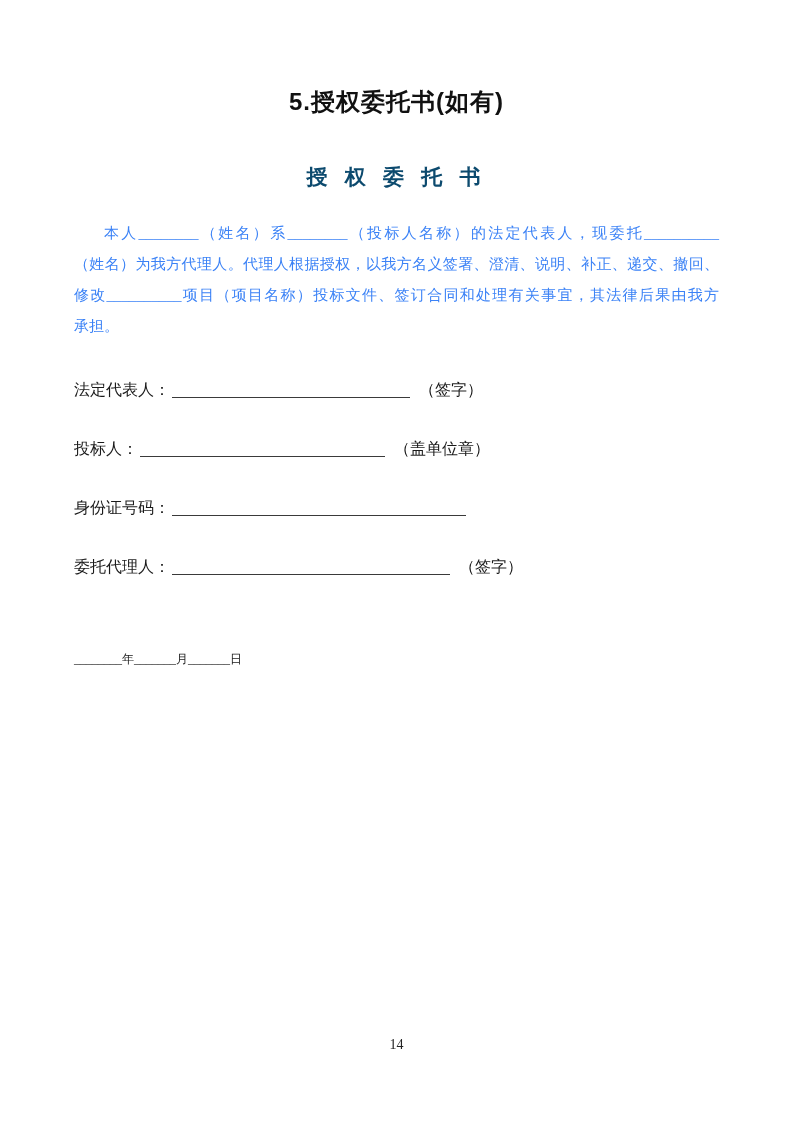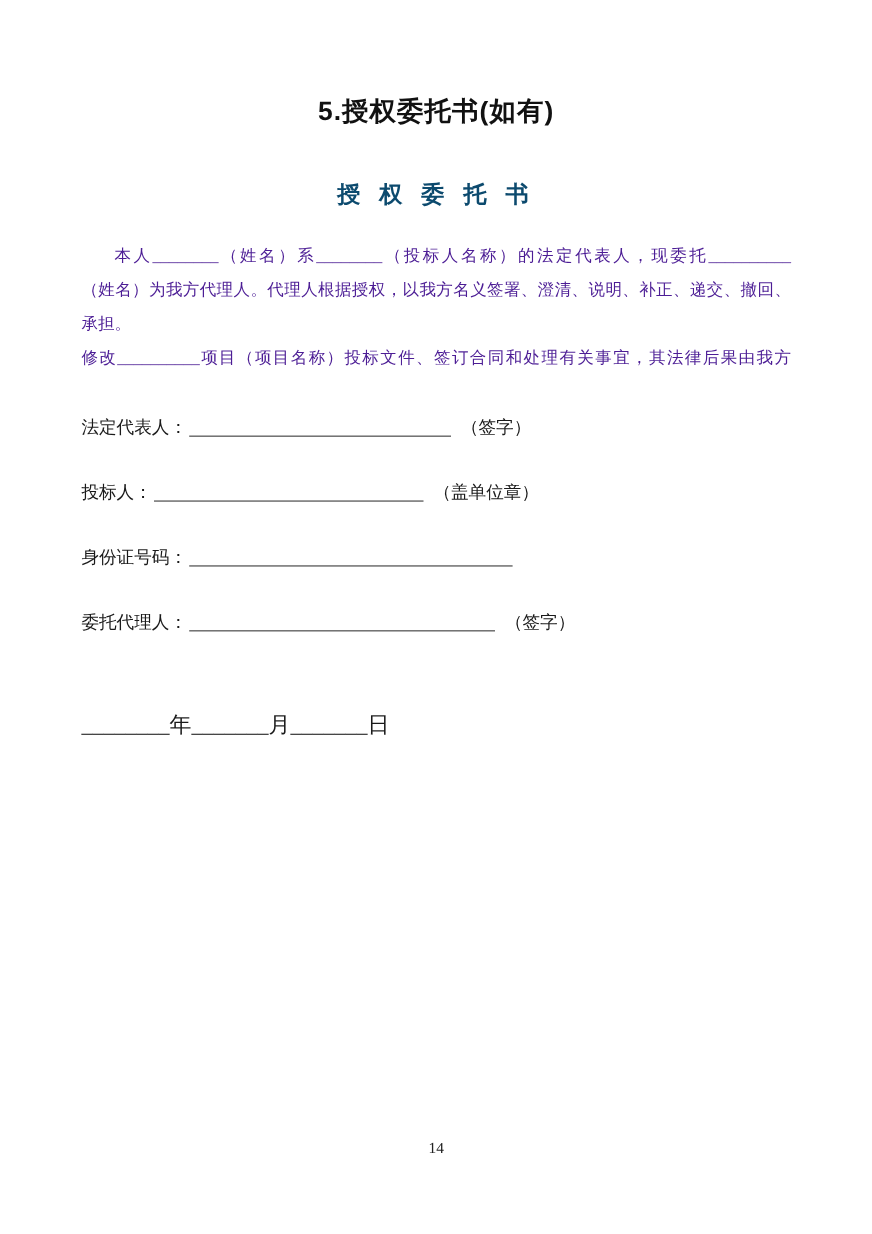--- a/index.html
+++ b/index.html
@@ -27,41 +27,41 @@
   .doc-title {
     margin:50px 0 0 0;
     text-align:center;
     font-size:21px;
     line-height:22px;
     font-weight:700;
     letter-spacing:6px;
     color:#0c4a6e;
   }
 
-  .para { margin-top:30px; font-size:15px; color:#4c1d95; }
+  .para { margin-top:30px; font-size:15px; color:#3b82f6; }
   .para .line { line-height:31px; }
   .para .justify { text-align:justify; text-align-last:justify; }
   .para .indent { text-indent:2em; }
 
   .sig { margin-top:37px; font-size:16px; }
   .sig-row { line-height:21px; margin-bottom:38px; white-space:nowrap; }
   .blank {
     display:inline-block;
     border-bottom:1px solid #3a3a3a;
     height:14px;
     position:relative; top:3px;
     margin:0 9px 0 2px;
   }
   .b1 { width:245px; }
   .b2 { width:238px; }
   .b3 { width:294px; margin-right:0; }
   .b4 { width:278px; }
   .b5 { width:221px; margin-right:0; }
 
-  .date-line { margin-top:72px; font-size:20px; line-height:21px; }
+  .date-line { margin-top:72px; font-size:12px; line-height:21px; }
 
   .page-num {
     position:absolute; left:0; right:0; top:1036px;
     text-align:center;
     font-size:14px; line-height:18px;
     color:#222;
   }
 </style>
 </head>
 <body>
@@ -69,22 +69,22 @@
 <div class="page">
   <div class="content">
 
     <h1 class="section-heading">5.授权委托书(如有)</h1>
 
     <h2 class="doc-title">授 权 委 托 书</h2>
 
     <div class="para">
       <div class="line justify indent">本人________（姓名）系________（投标人名称）的法定代表人，现委托__________</div>
       <div class="line justify">（姓名）为我方代理人。代理人根据授权，以我方名义签署、澄清、说明、补正、递交、撤回、</div>
+      <div class="line justify">修改__________项目（项目名称）投标文件、签订合同和处理有关事宜，其法律后果由我方</div>
       <div class="line">承担。</div>
-      <div class="line justify">修改__________项目（项目名称）投标文件、签订合同和处理有关事宜，其法律后果由我方</div>
     </div>
 
     <div class="sig">
 
       <div class="sig-row">
         <span>法定代表人：</span><span class="blank b2"></span><span>（签字）</span>
       </div>
 
       <div class="sig-row">
         <span>投标人：</span><span class="blank b1"></span><span>（盖单位章）</span>

